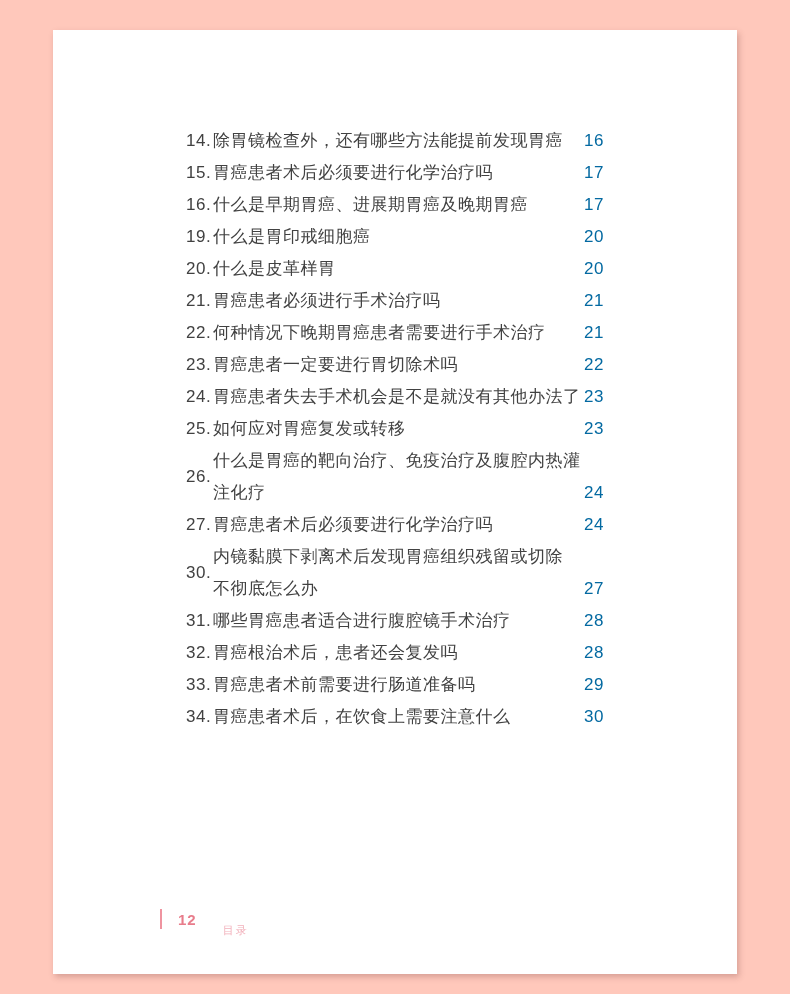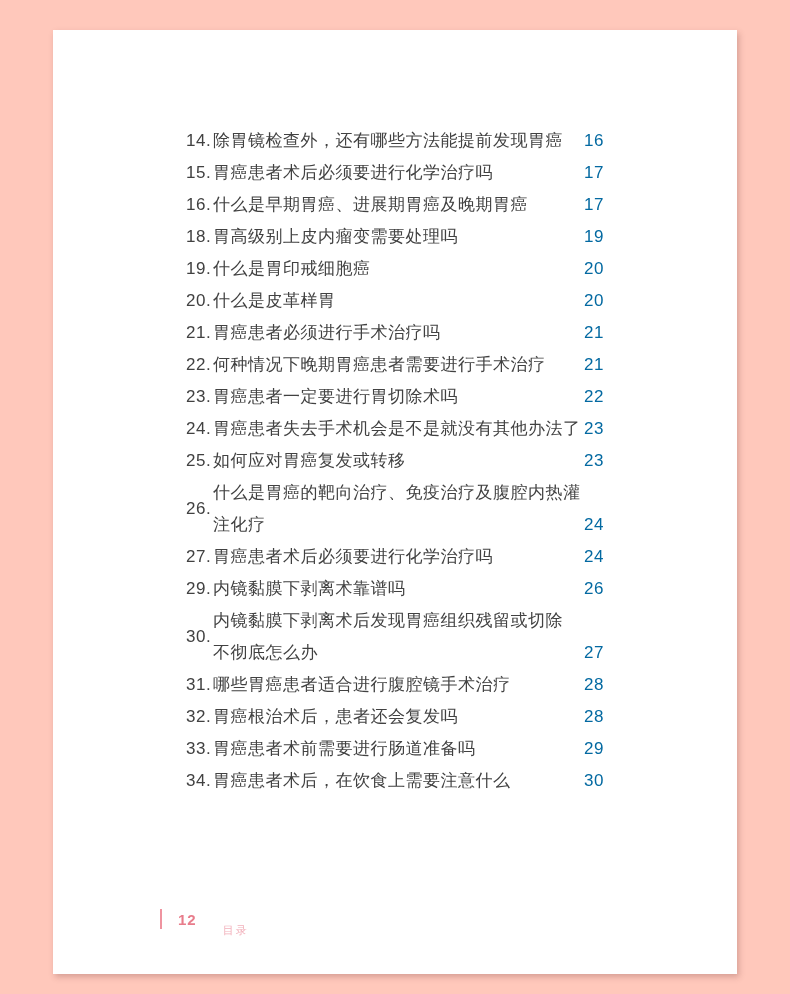--- a/index.html
+++ b/index.html
@@ -103,25 +103,20 @@
     <span class="toc-page">17</span>
   </div>
 
   <div class="toc-row">
     <span class="toc-num">16.</span>
     <span class="toc-title">什么是早期胃癌、进展期胃癌及晚期胃癌</span>
     <span class="toc-page">17</span>
   </div>
 
 
-  <div class="toc-row">
-    <span class="toc-num">18.</span>
-    <span class="toc-title">胃高级别上皮内瘤变需要处理吗</span>
-    <span class="toc-page">19</span>
-  </div>
 
   <div class="toc-row">
     <span class="toc-num">19.</span>
     <span class="toc-title">什么是胃印戒细胞癌</span>
     <span class="toc-page">20</span>
   </div>
 
   <div class="toc-row">
     <span class="toc-num">20.</span>
     <span class="toc-title">什么是皮革样胃</span>
@@ -165,25 +160,20 @@
     <span class="toc-page">24</span>
   </div>
 
   <div class="toc-row">
     <span class="toc-num">27.</span>
     <span class="toc-title">胃癌患者术后必须要进行化学治疗吗</span>
     <span class="toc-page">24</span>
   </div>
 
 
-  <div class="toc-row">
-    <span class="toc-num">29.</span>
-    <span class="toc-title">内镜黏膜下剥离术靠谱吗</span>
-    <span class="toc-page">26</span>
-  </div>
 
   <div class="toc-row">
     <span class="toc-num">30.</span>
     <span class="toc-title">内镜黏膜下剥离术后发现胃癌组织残留或切除
 不彻底怎么办</span>
     <span class="toc-page">27</span>
   </div>
 
   <div class="toc-row">
     <span class="toc-num">31.</span>

